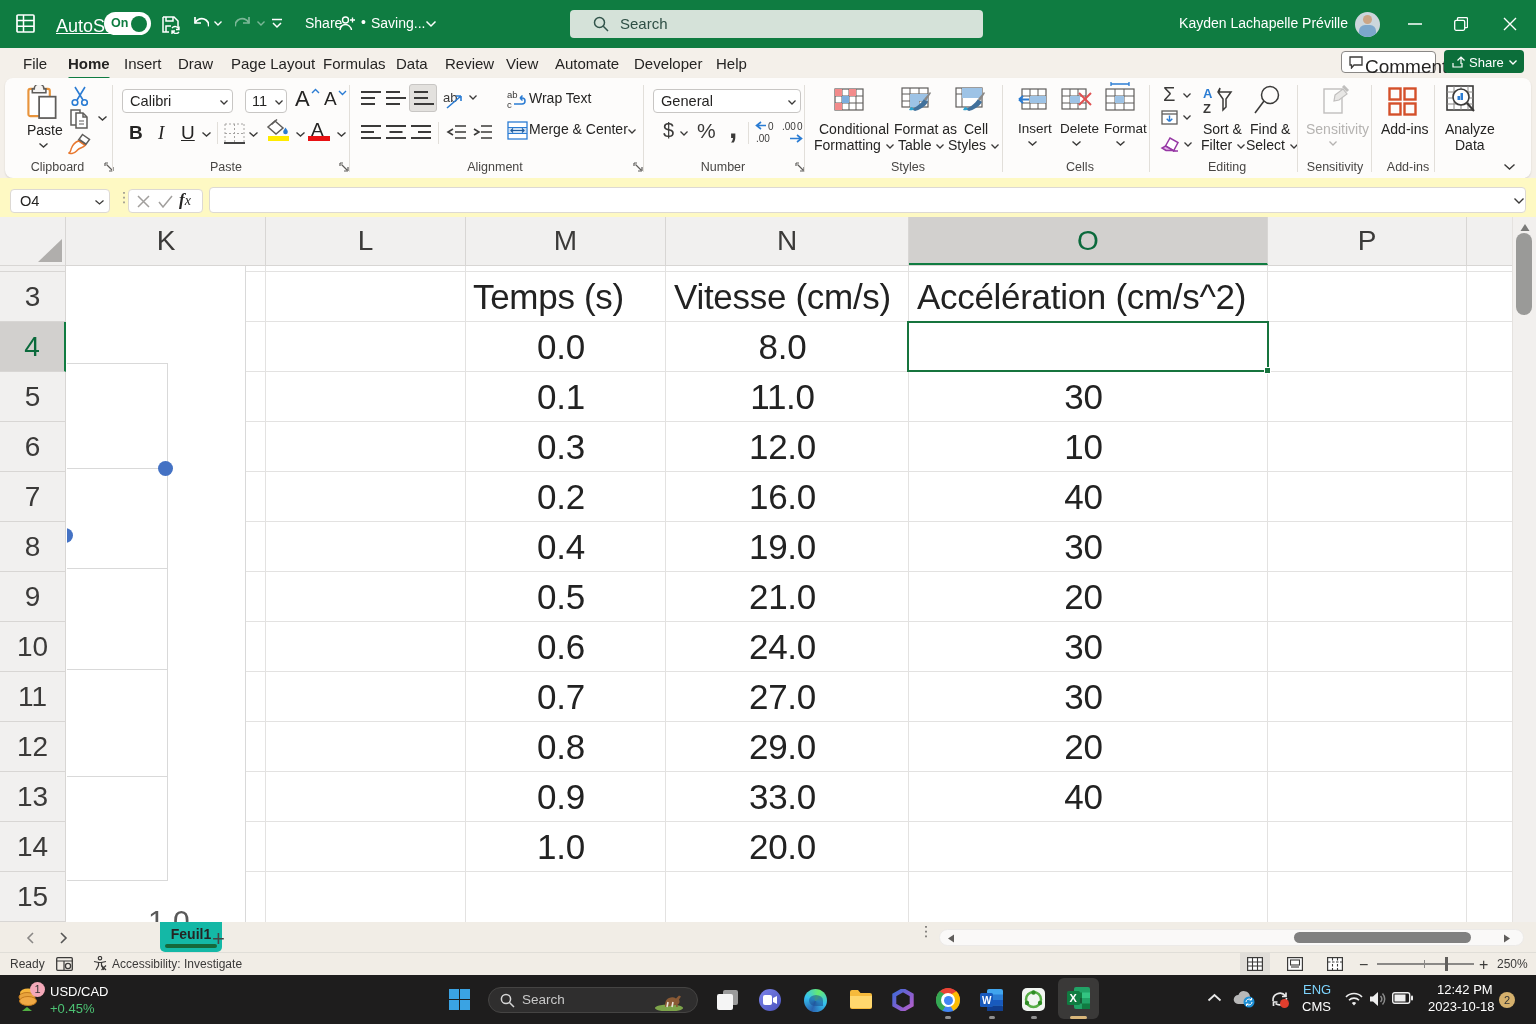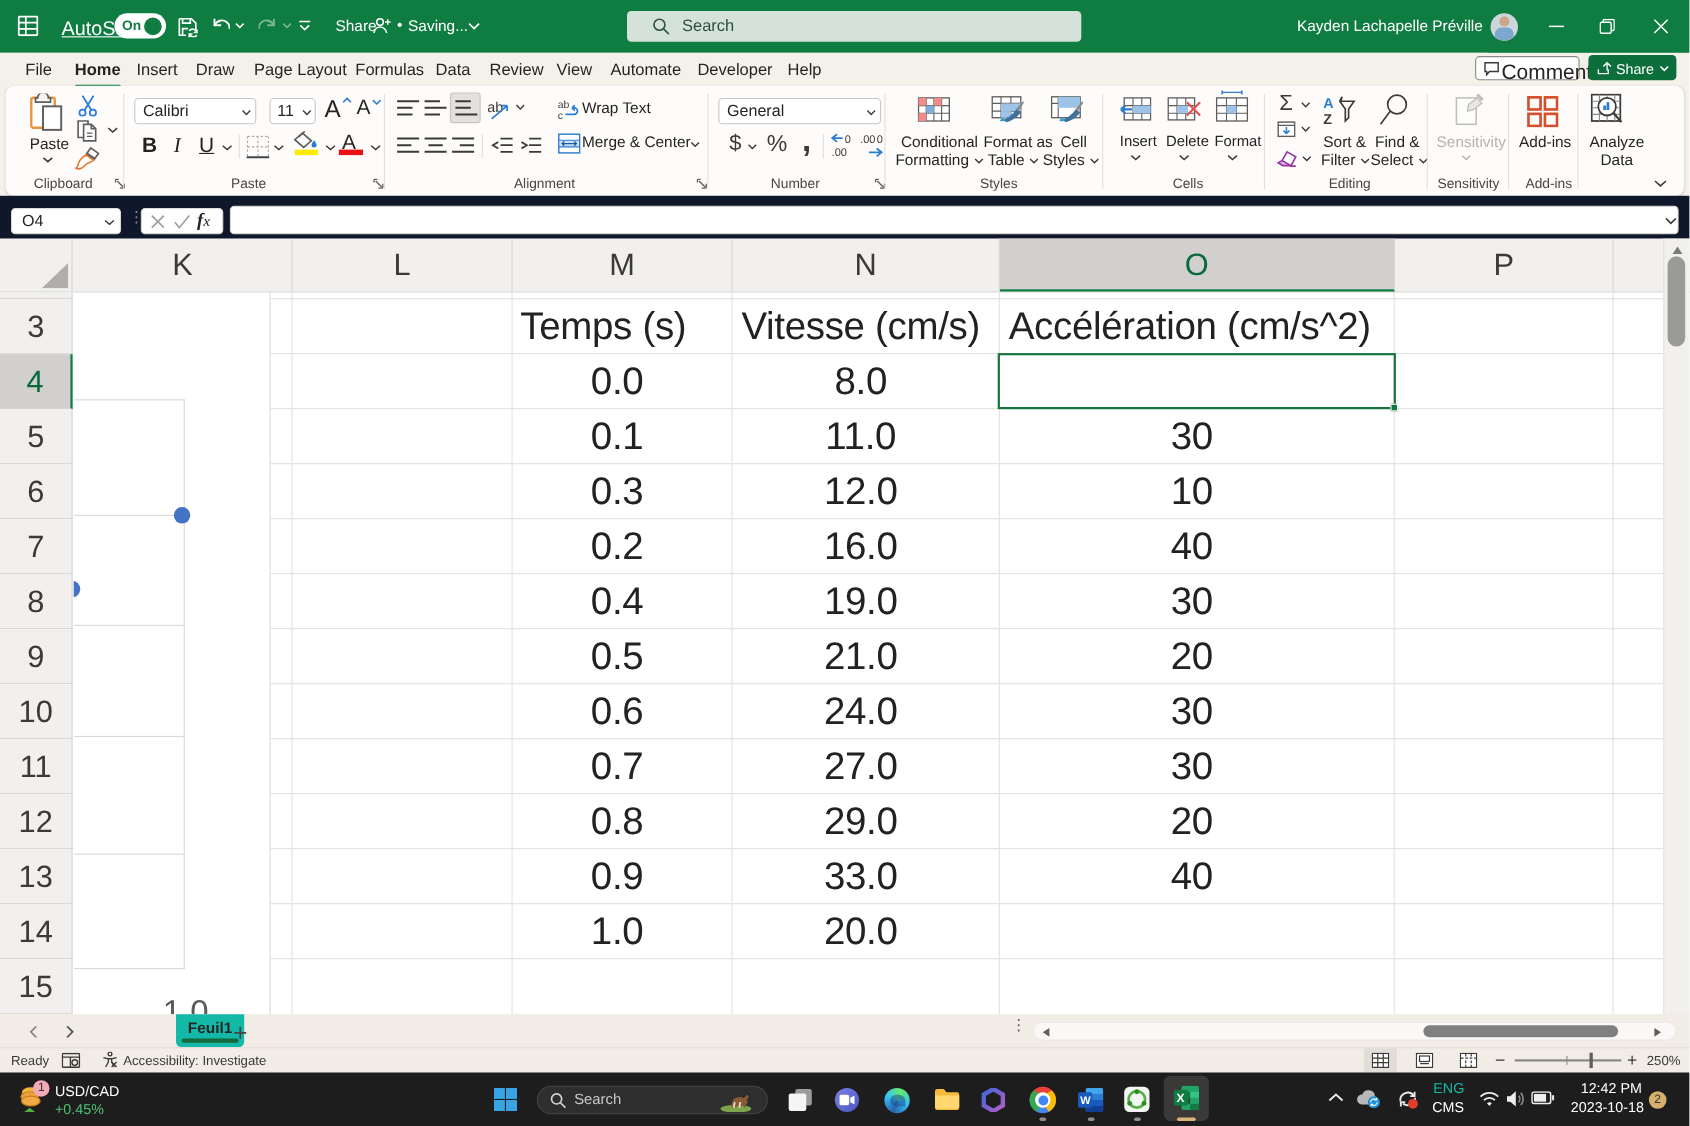--- a/index.html
+++ b/index.html
@@ -11,21 +11,21 @@
   
   #tabrow { position:absolute; left:0; top:48px; width:1352px; height:30px; background:#f4f0ea; }
   .rtab { position:absolute; top:3px; height:26px; line-height:26px; font-size:15px; color:#252423; }
   
   #ribbon { position:absolute; left:5px; top:78px; width:1526px; height:100px; background:#fdfcfb; border-radius:8px; box-shadow:0 1px 2px rgba(0,0,0,.12); }
   .gsep { position:absolute; top:7px; height:87px; width:1px; background:#e2dfda; }
   .glabel { position:absolute; top:82px; height:14px; font-size:12.5px; color:#484644; text-align:center; }
   .launcher { position:absolute; top:84px; width:10px; height:10px; }
   .ricon-txt { position:absolute; font-size:14px; color:#252423; white-space:nowrap; }
   
-  #fbar { position:absolute; left:0; top:178px; width:1536px; height:39px; background:#0f172a; }
+  #fbar { position:absolute; left:0; top:178px; width:1536px; height:39px; background:#fef9c3; }
   .whitebox { position:absolute; background:#fff; border:1px solid #ddd9d3; border-radius:4px; }
   
   #colhead { position:absolute; left:0; top:217px; width:1536px; height:49px; background:#f1f0ef; border-bottom:1px solid #d8d6d4;}
   .chcell { position:absolute; top:0; height:48px; line-height:48px; text-align:center; font-size:28px; color:#3b3a39; border-right:1px solid #d8d6d4; }
   #gridarea { position:absolute; left:0; top:266px; width:1512px; height:656px; background:#fff; overflow:hidden; }
   .rowhead { position:absolute; left:0; width:66px; background:#f1f0ef; border-right:1px solid #d8d6d4; border-bottom:1px solid #d8d6d4; text-align:center; font-size:28px; color:#3b3a39; }
   .vline { position:absolute; top:0; bottom:0; width:1px; background:#e3e2e1; }
   .hline { position:absolute; left:67px; right:0; height:1px; background:#e3e2e1; }
   .cell { position:absolute; height:50px; line-height:50px; font-size:35px; letter-spacing:-0.3px; color:#222; white-space:nowrap; }
   .num { text-align:center; padding-right:10px; }
@@ -794,21 +794,21 @@
     <svg class="abs" style="left:1233px;top:15px" width="23" height="18" viewBox="0 0 23 18">
       <path d="M5 14a4.5 4.5 0 0 1 .4-9A6 6 0 0 1 17 6.5 4 4 0 0 1 16.5 14z" fill="#b8b8b8"></path>
       <circle cx="16" cy="12" r="5.5" fill="#1e90d6"></circle>
       <path d="M13 12a3 3 0 0 1 5-2.2m.5-1.8v2h-2M19 12a3 3 0 0 1-5 2.2m-.5 1.8v-2h2" fill="none" stroke="#fff" stroke-width="1"></path>
     </svg>
     <svg class="abs" style="left:1270px;top:14px" width="20" height="20" viewBox="0 0 20 20">
       <path d="M3 12a7 7 0 0 1 12.5-5M16 3.5v4h-4" fill="none" stroke="#e8e8e8" stroke-width="1.7"></path>
       <path d="M16.5 9a7 7 0 0 1-11 5.5M3.5 17v-4h4" fill="none" stroke="#e8e8e8" stroke-width="1.7"></path>
       <circle cx="14.5" cy="14.5" r="4.5" fill="#e03e2d"></circle>
     </svg>
-    <div class="abs" style="left:1303px;top:7px;font-size:13px;color:#14b8a6;">ENG</div>
+    <div class="abs" style="left:1303px;top:7px;font-size:13px;color:#7dd3fc;">ENG</div>
     <div class="abs" style="left:1302px;top:24px;font-size:13px;color:#fff;">CMS</div>
     <svg class="abs" style="left:1345px;top:17px" width="18" height="14" viewBox="0 0 18 14">
       <path d="M1 5a11 11 0 0 1 16 0" fill="none" stroke="#eee" stroke-width="1.6"></path>
       <path d="M4 8.2a7 7 0 0 1 10 0" fill="none" stroke="#eee" stroke-width="1.6"></path>
       <path d="M6.8 11a3.5 3.5 0 0 1 4.4 0L9 13.5z" fill="#eee"></path>
     </svg>
     <svg class="abs" style="left:1369px;top:16px" width="19" height="16" viewBox="0 0 19 16">
       <path d="M1 5.5h3L9 1v14L4 10.5H1z" fill="#eee"></path>
       <path d="M11.5 5a4.5 4.5 0 0 1 0 6M13.5 2.5a8 8 0 0 1 0 11" fill="none" stroke="#8a8a8a" stroke-width="1.5"></path>
     </svg>

